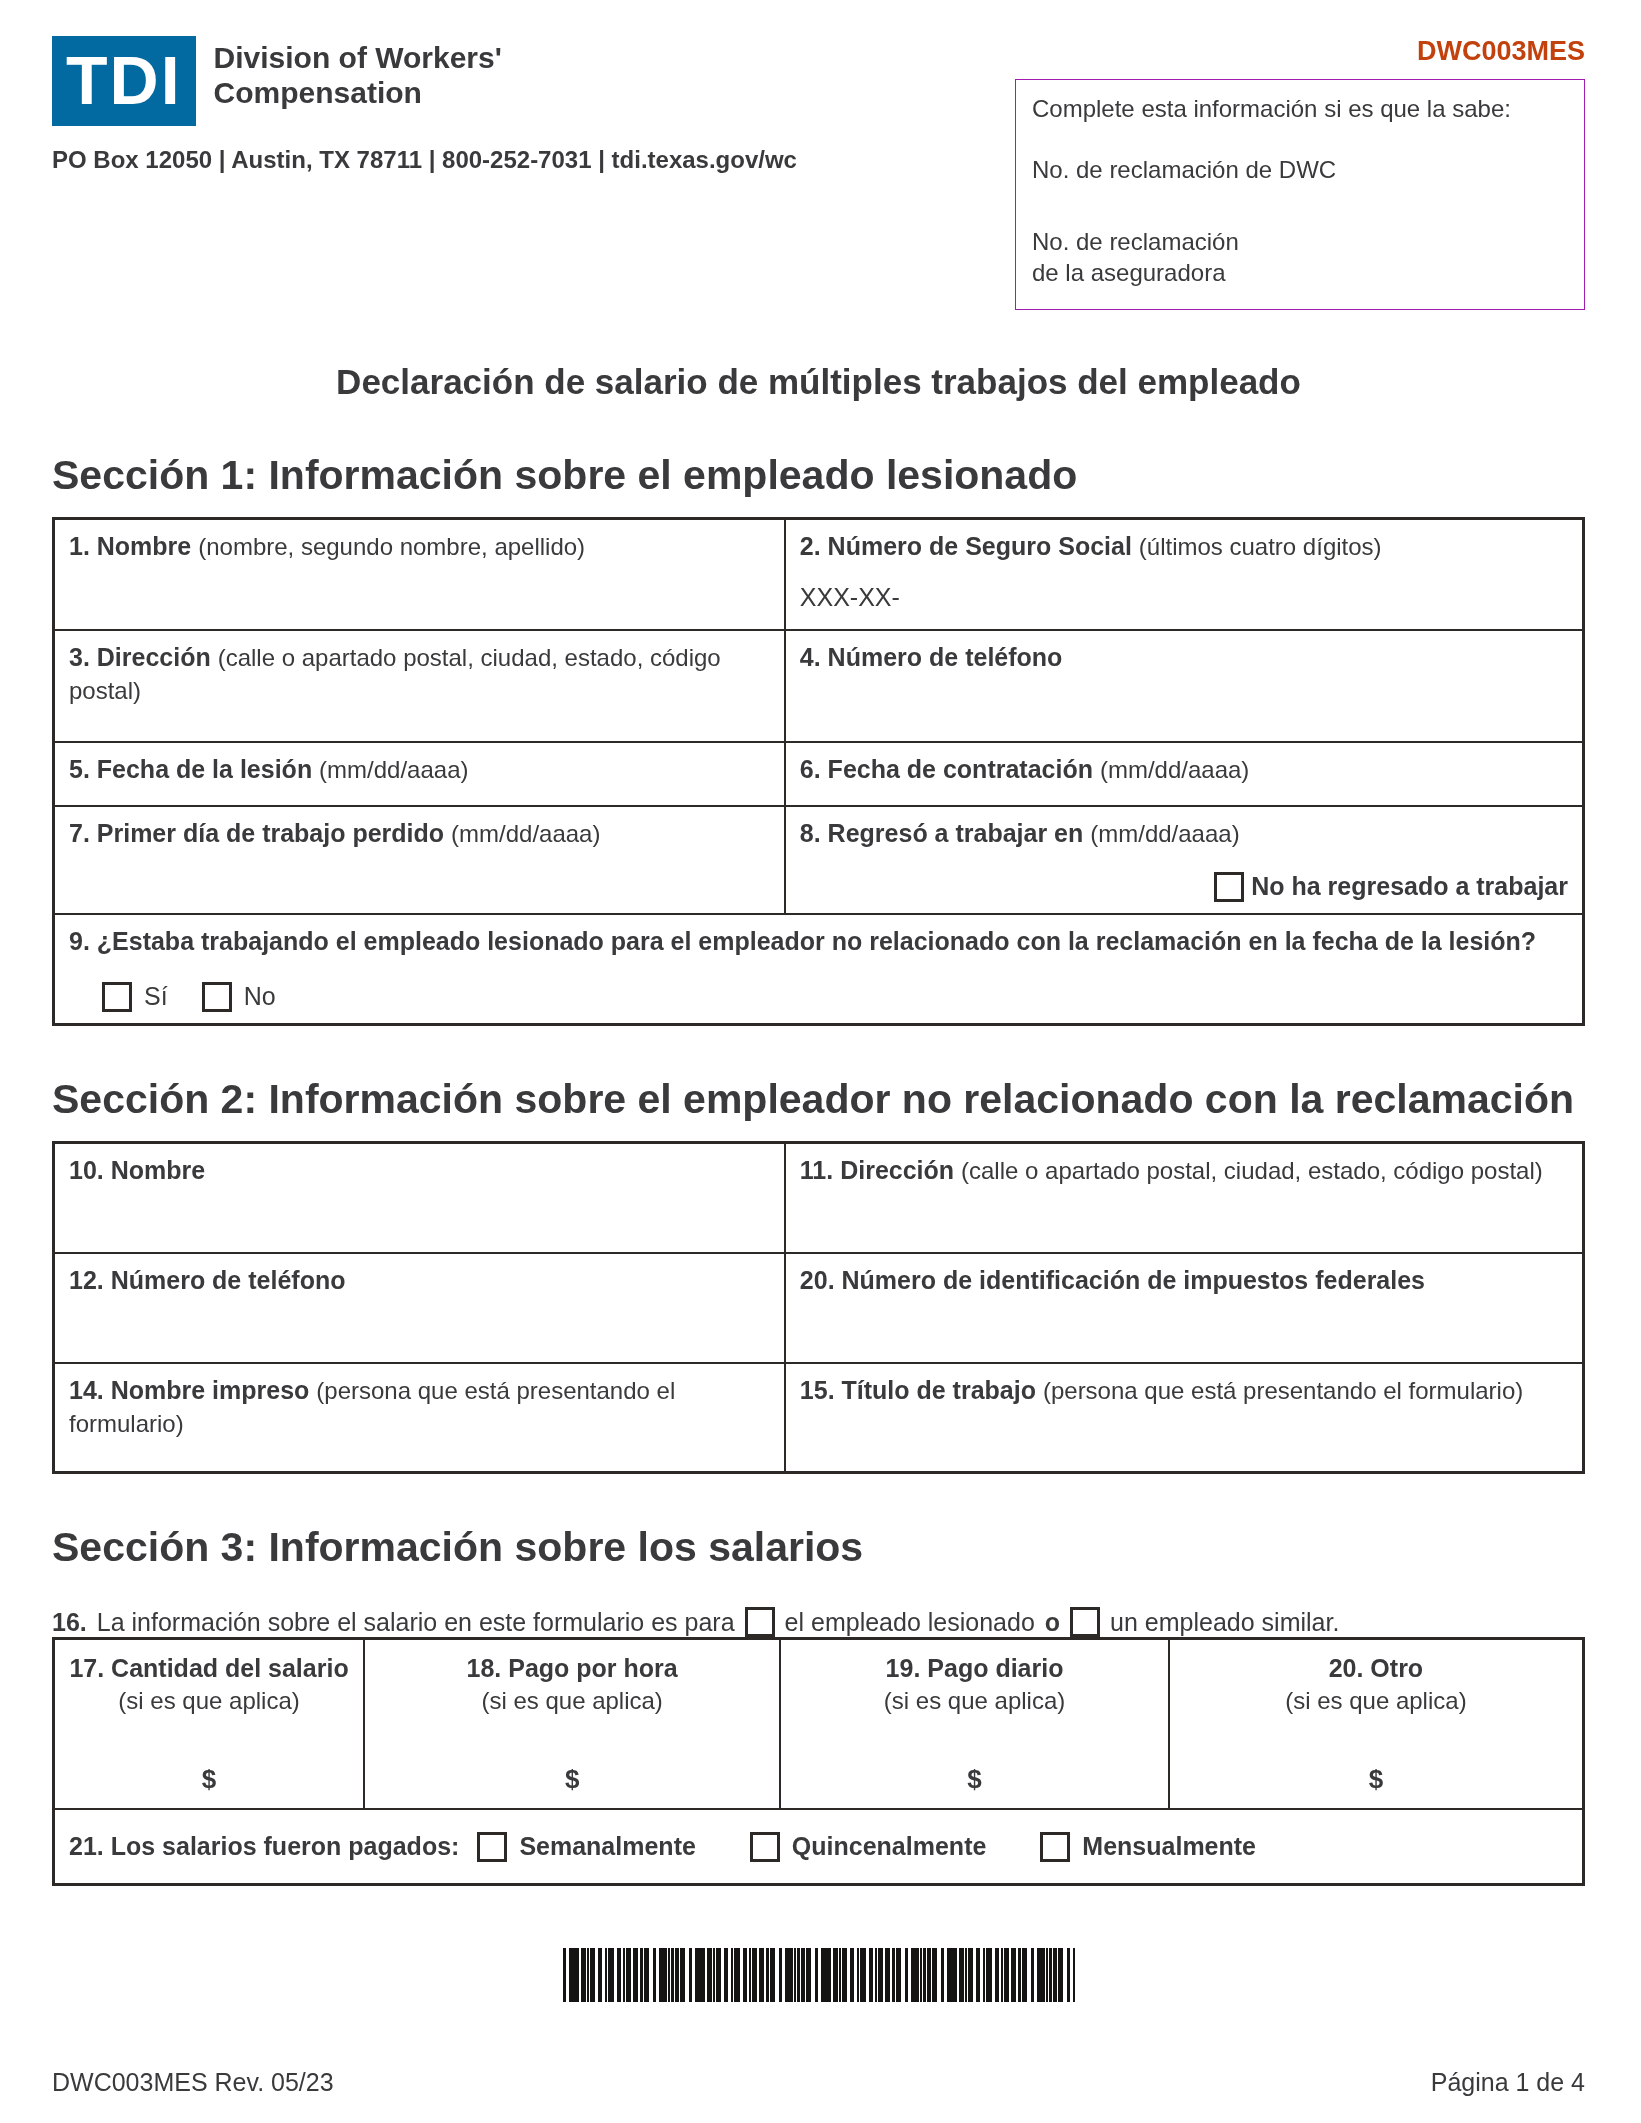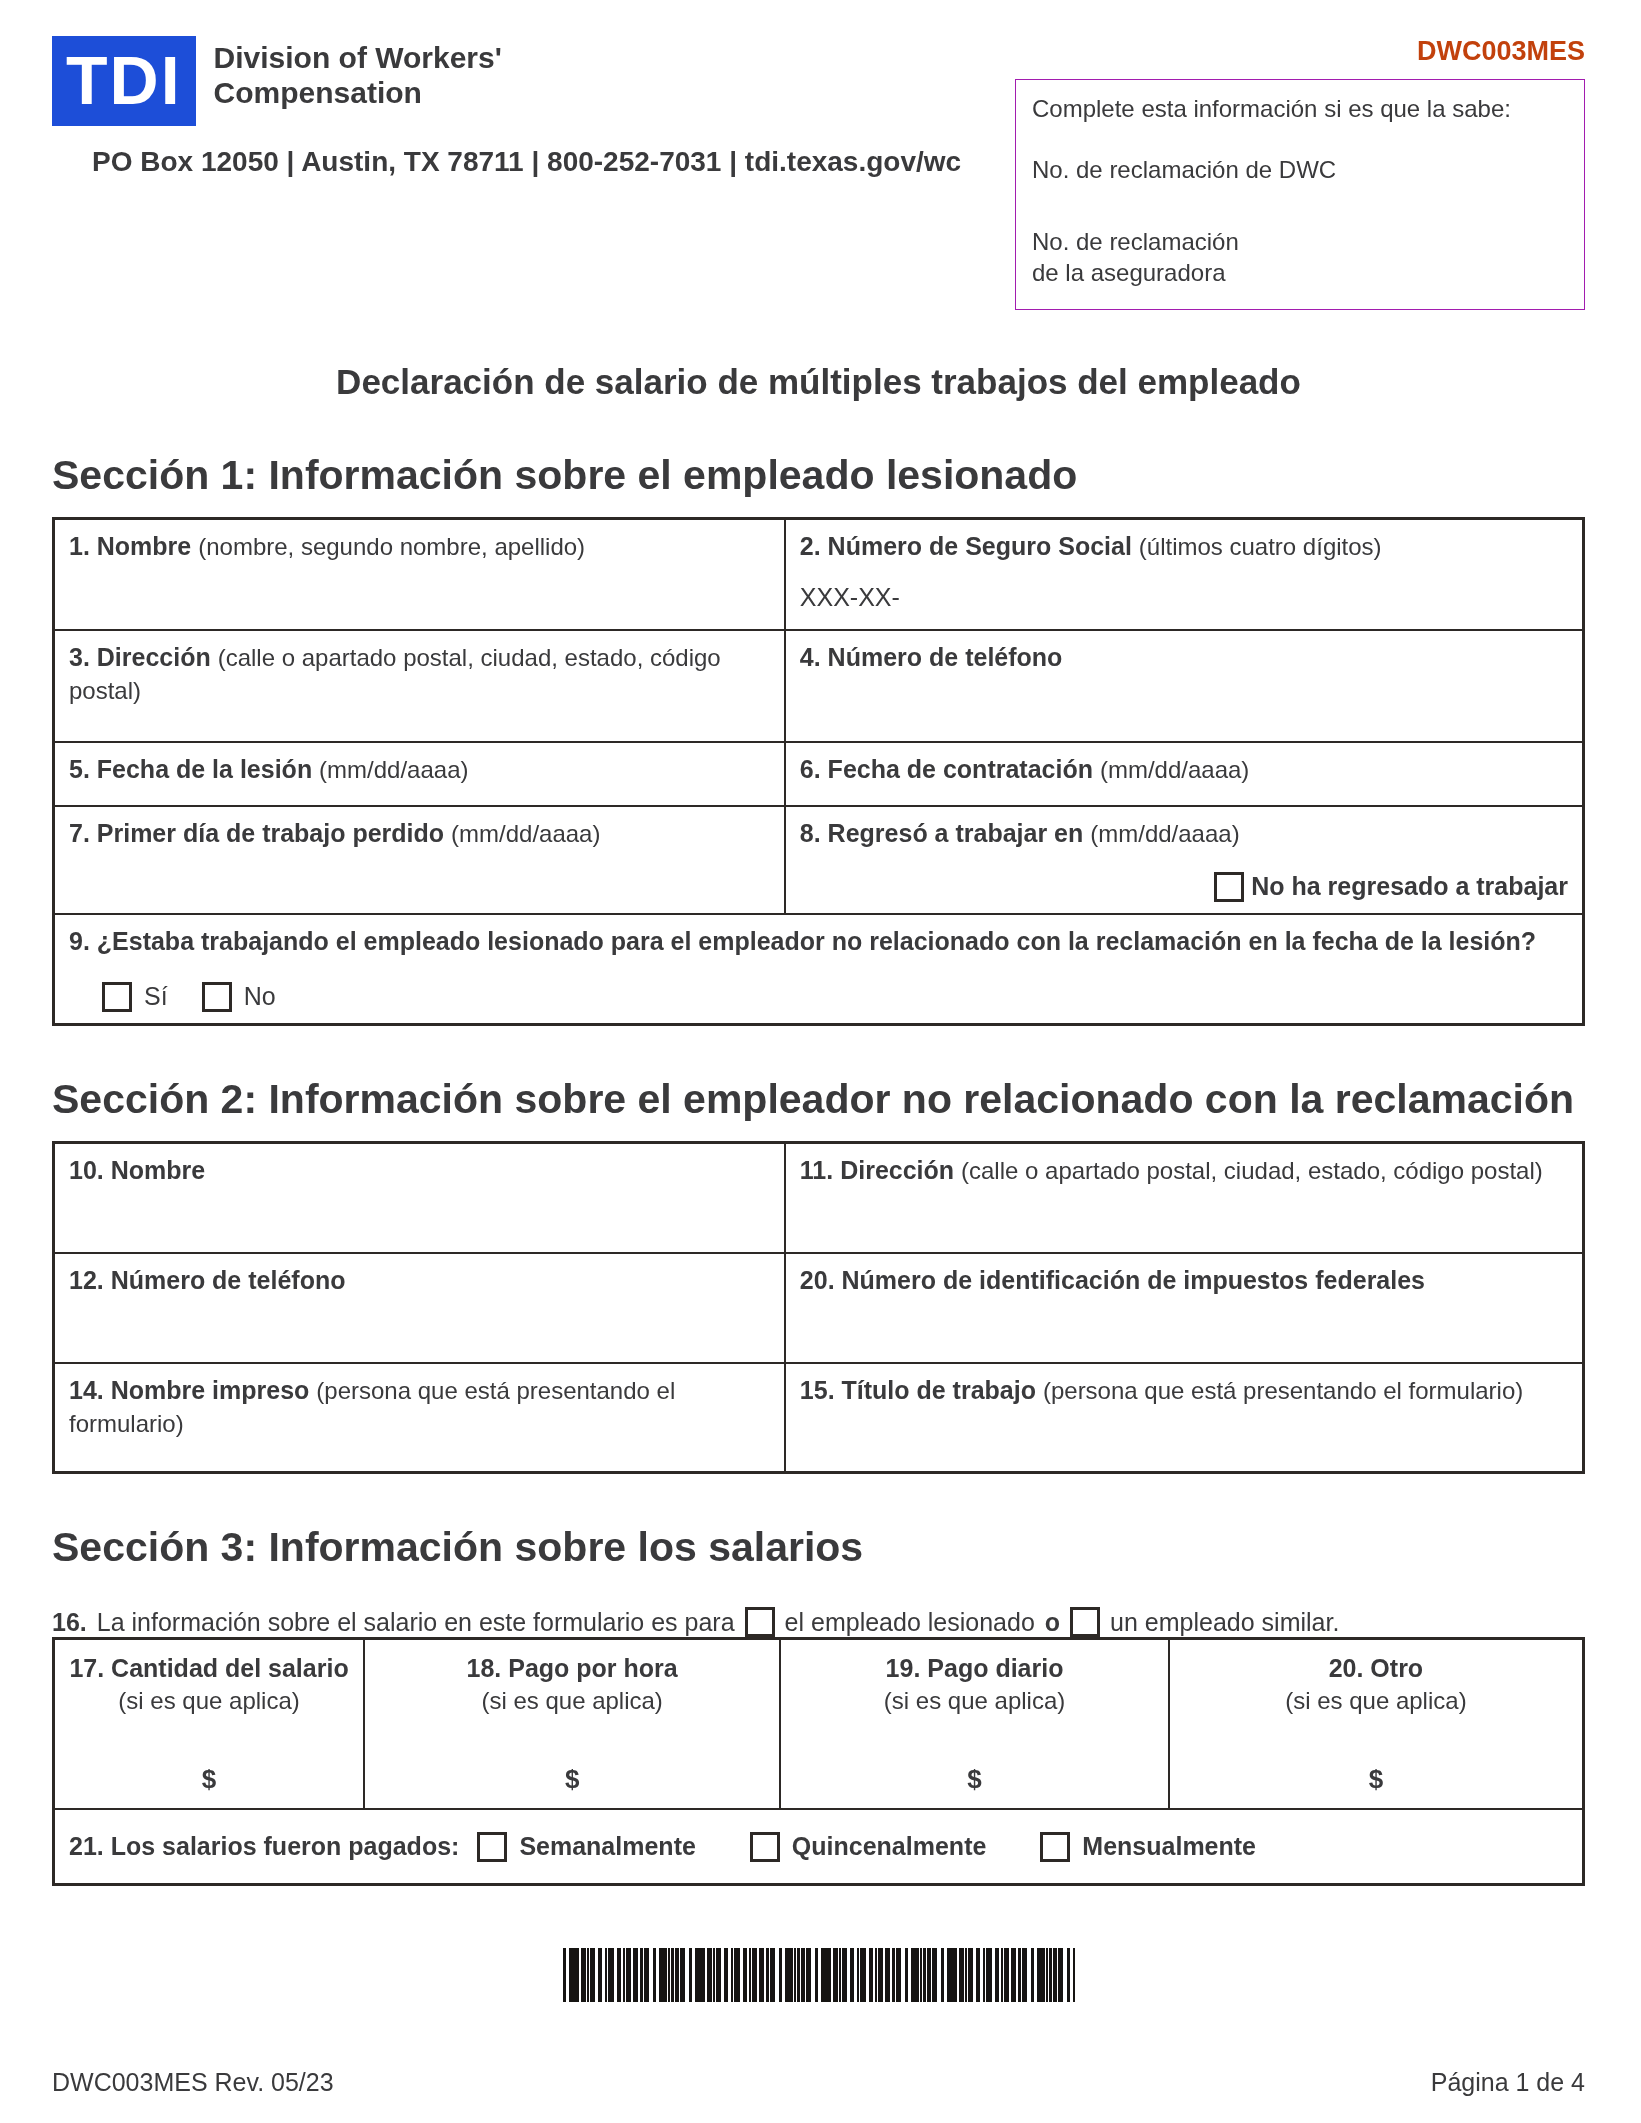--- a/index.html
+++ b/index.html
@@ -9,25 +9,25 @@
     font-family: "Liberation Sans", "DejaVu Sans", sans-serif;
     color: #3a3a3c;
     overflow: hidden;
   }
   .page { width: 100%; height: 100%; padding: 36px 56px 22px 52px; display: flex; flex-direction: column; }
 
   
   .header { display: flex; justify-content: space-between; align-items: flex-start; }
   .logo-row { display: flex; gap: 18px; align-items: flex-start; }
   .logo {
-    background: #1d4ed8; color: #ffffff; font-weight: bold;
+    background: #0369a1; color: #ffffff; font-weight: bold;
     font-size: 68px; line-height: 1; padding: 10px 14px 12px; letter-spacing: 2px;
   }
   .division { font-weight: bold; font-size: 30px; line-height: 1.17; padding-top: 4px; }
-  .address { font-weight: bold; font-size: 28px; margin-top: 20px; margin-left: 40px; }
+  .address { font-weight: bold; font-size: 24px; margin-top: 20px; }
   .header-right { width: 570px; }
   .form-code { font-weight: bold; font-size: 27px; text-align: right; margin-bottom: 12px; color: #c2410c; }
   .info-box { border: 1px solid #a21caf; padding: 14px 16px 20px; font-size: 24px; line-height: 1.28; }
   .gap1 { margin-top: 30px; }
   .gap2 { margin-top: 42px; }
 
   
   .title { font-size: 35px; font-weight: bold; text-align: center; margin-top: 52px; }
   h2.section { font-size: 41px; font-weight: bold; margin-top: 50px; margin-bottom: 18px; }
 

